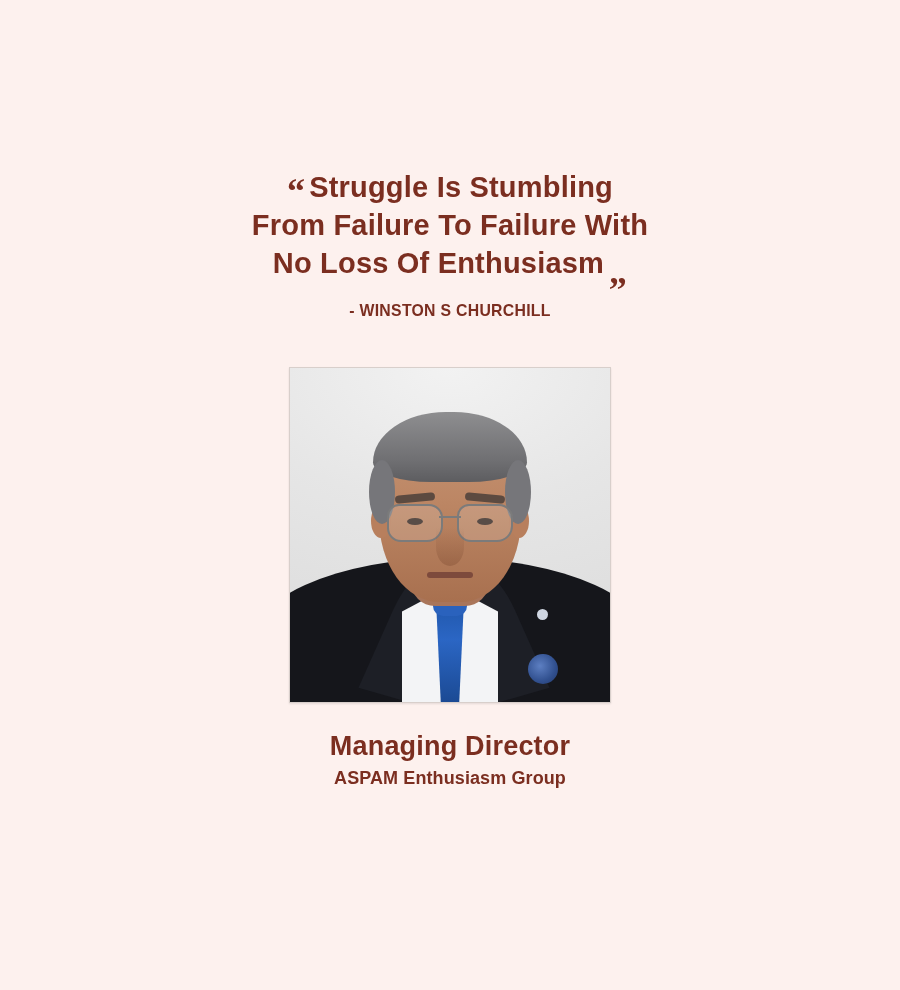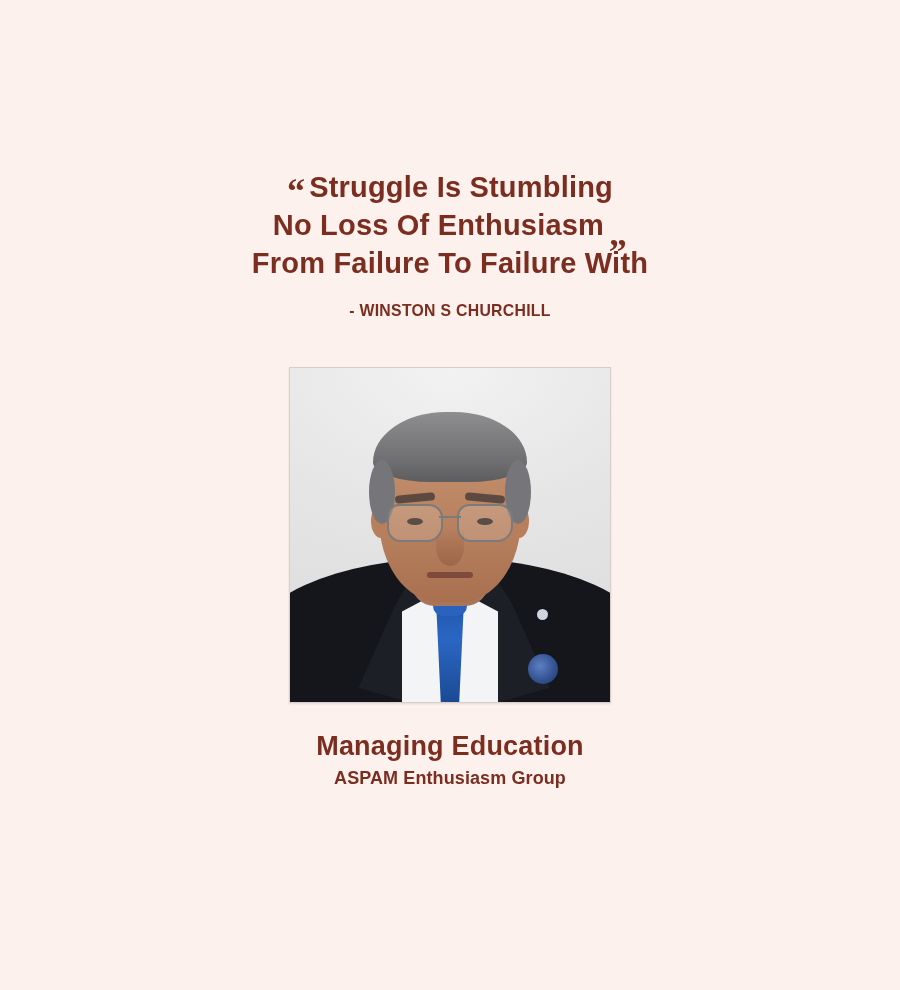--- a/index.html
+++ b/index.html
@@ -315,22 +315,22 @@
   }
 </style>
 </head>
 <body>
 
 <div class="page">
 
   <div class="quote-block">
     <div class="quote-lines">
       <span class="quote-line"><span class="quote-mark open">“</span><span>Struggle Is Stumbling</span></span>
+      <span class="quote-line"><span>From Failure To Failure With</span></span>
       <span class="quote-line"><span>No Loss Of Enthusiasm</span><span class="quote-mark close">„</span></span>
-      <span class="quote-line"><span>From Failure To Failure With</span></span>
     </div>
     <div class="attribution">- WINSTON S CHURCHILL</div>
   </div>
 
   <div class="portrait-frame">
     <div class="portrait">
       <div class="suit"></div>
       <div class="suit-lapel-l"></div>
       <div class="suit-lapel-r"></div>
       <div class="shirt"></div>
@@ -354,17 +354,17 @@
           <div class="lens right"></div>
           <div class="bridge"></div>
         </div>
         <div class="nose"></div>
         <div class="mouth"></div>
       </div>
     </div>
   </div>
 
   <div class="caption">
-    <div class="role">Managing Education</div>
+    <div class="role">Managing Director</div>
     <div class="org">ASPAM Enthusiasm Group</div>
   </div>
 
 </div>
 
 </body></html>

